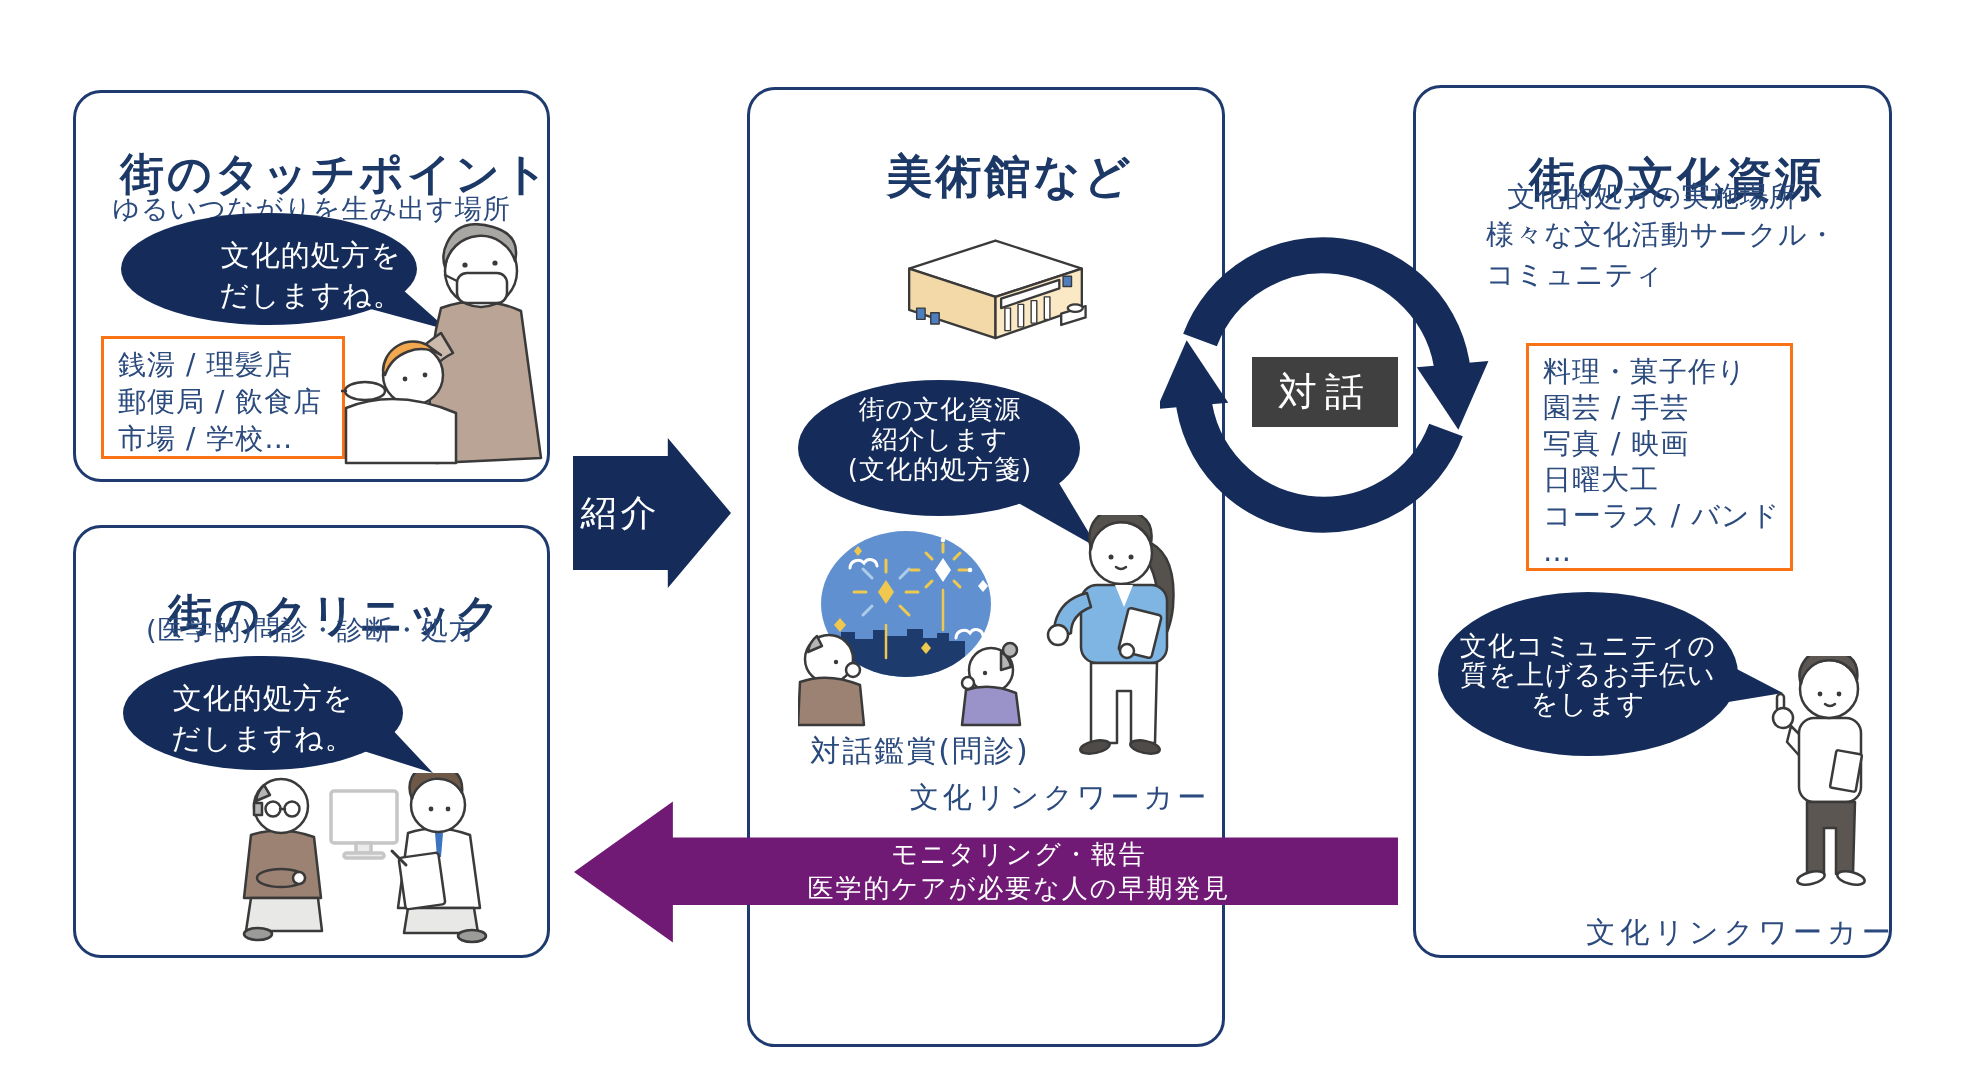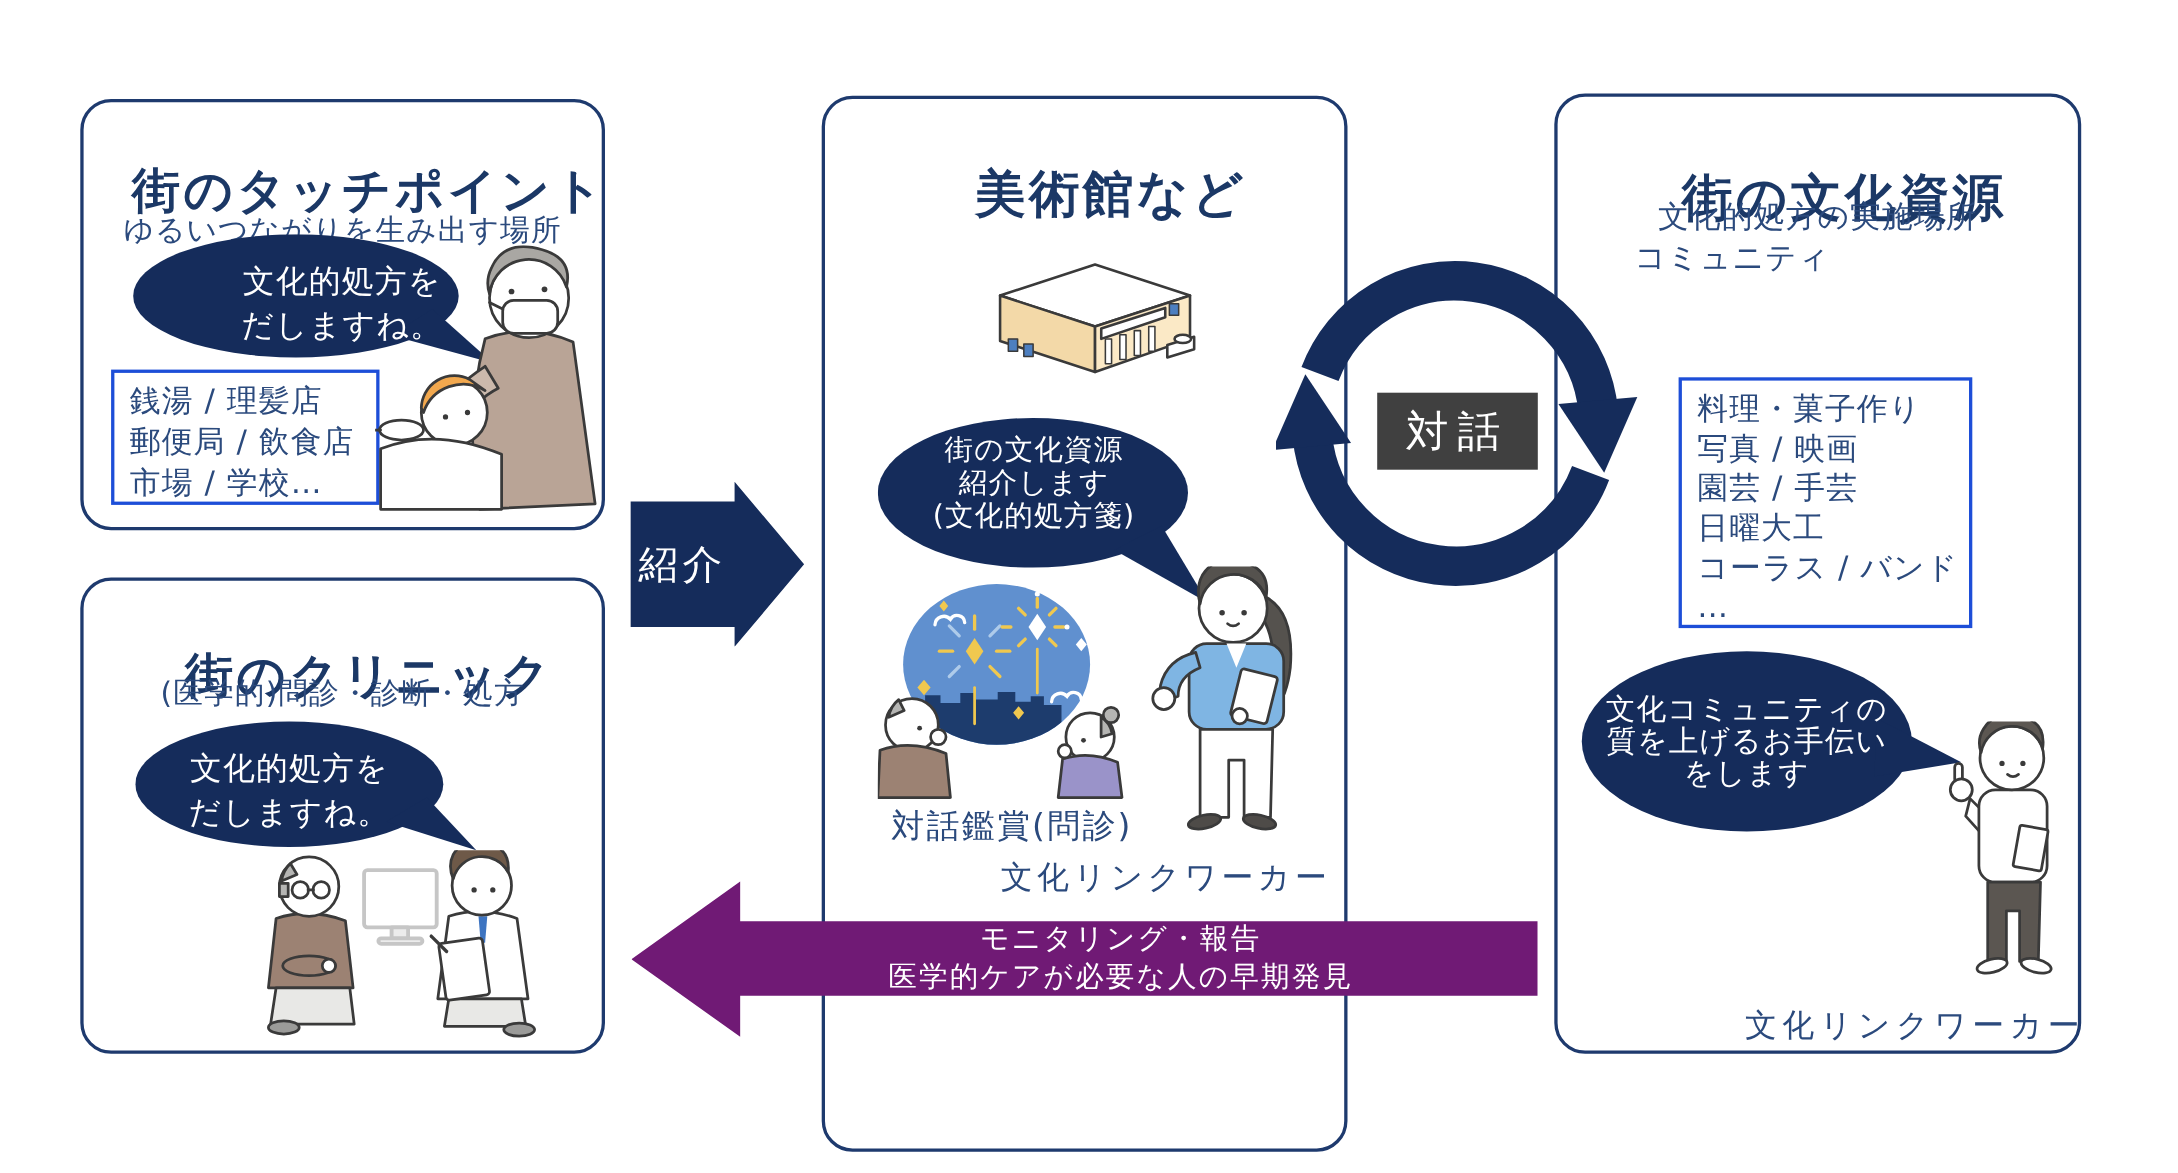--- a/index.html
+++ b/index.html
@@ -17,21 +17,21 @@
   }
   .box-subtitle{
     position:absolute;left:0;width:100%;text-align:center;
     color:#2b4a7d;letter-spacing:1px;
   }
   .bubble-svg{position:absolute;}
   .bubble-text{
     position:absolute;color:#ffffff;text-align:center;letter-spacing:1px;z-index:2;
   }
   .list-frame{
-    position:absolute;border:3px solid #1d4ed8;box-sizing:border-box;
+    position:absolute;border:3px solid #f97316;box-sizing:border-box;
     color:#2b4a7d;letter-spacing:1px;
   }
   .caption{position:absolute;color:#2b4a7d;white-space:nowrap;}
   .illustration{position:absolute;}
   #arrow-intro{
     position:absolute;left:573px;top:438px;width:158px;height:150px;background:#152c5b;
     clip-path:polygon(0 12%,60% 12%,60% 0,100% 50%,60% 100%,60% 88%,0 88%);z-index:2;
   }
   #arrow-intro .arrow-label{
     position:absolute;left:0;top:0;width:95px;height:100%;
@@ -260,27 +260,28 @@
 
     <div class="caption" style="left:40px;top:641px;width:260px;text-align:center;font-size:30px;letter-spacing:2px;">対話鑑賞(問診)</div>
     <div class="caption" style="left:150px;top:688px;width:320px;text-align:center;font-size:29px;letter-spacing:4px;">文化リンクワーカー</div>
   </section>
 
   <section class="box" style="left:1413px;top:85px;width:479px;height:873px;">
     <h2 class="box-title" style="top:28px;font-size:46px;">街の文化資源</h2>
     <div class="box-subtitle" style="top:90px;font-size:28px;">文化的処方の実施場所</div>
 
     <div class="caption" style="left:70px;top:127px;font-size:28px;line-height:40px;letter-spacing:1px;">
+      <div>様々な文化活動サークル・</div>
       <div>コミュニティ</div>
     </div>
 
     <div class="list-frame" style="left:110px;top:255px;width:267px;height:228px;font-size:28px;line-height:36px;padding:8px 0 0 14px;">
       <div>料理・菓子作り</div>
+      <div>園芸 / 手芸</div>
       <div>写真 / 映画</div>
-      <div>園芸 / 手芸</div>
       <div>日曜大工</div>
       <div>コーラス / バンド</div>
       <div>…</div>
     </div>
 
     <svg class="bubble-svg" style="left:20px;top:503px;" width="365" height="175" viewBox="0 0 365 175">
       <ellipse cx="152" cy="83" rx="150" ry="82" fill="#152c5b"></ellipse>
       <polygon points="270,62 347,102 268,115" fill="#152c5b"></polygon>
     </svg>
     <div class="bubble-text" style="left:37px;top:543px;width:270px;font-size:27px;line-height:29px;">

